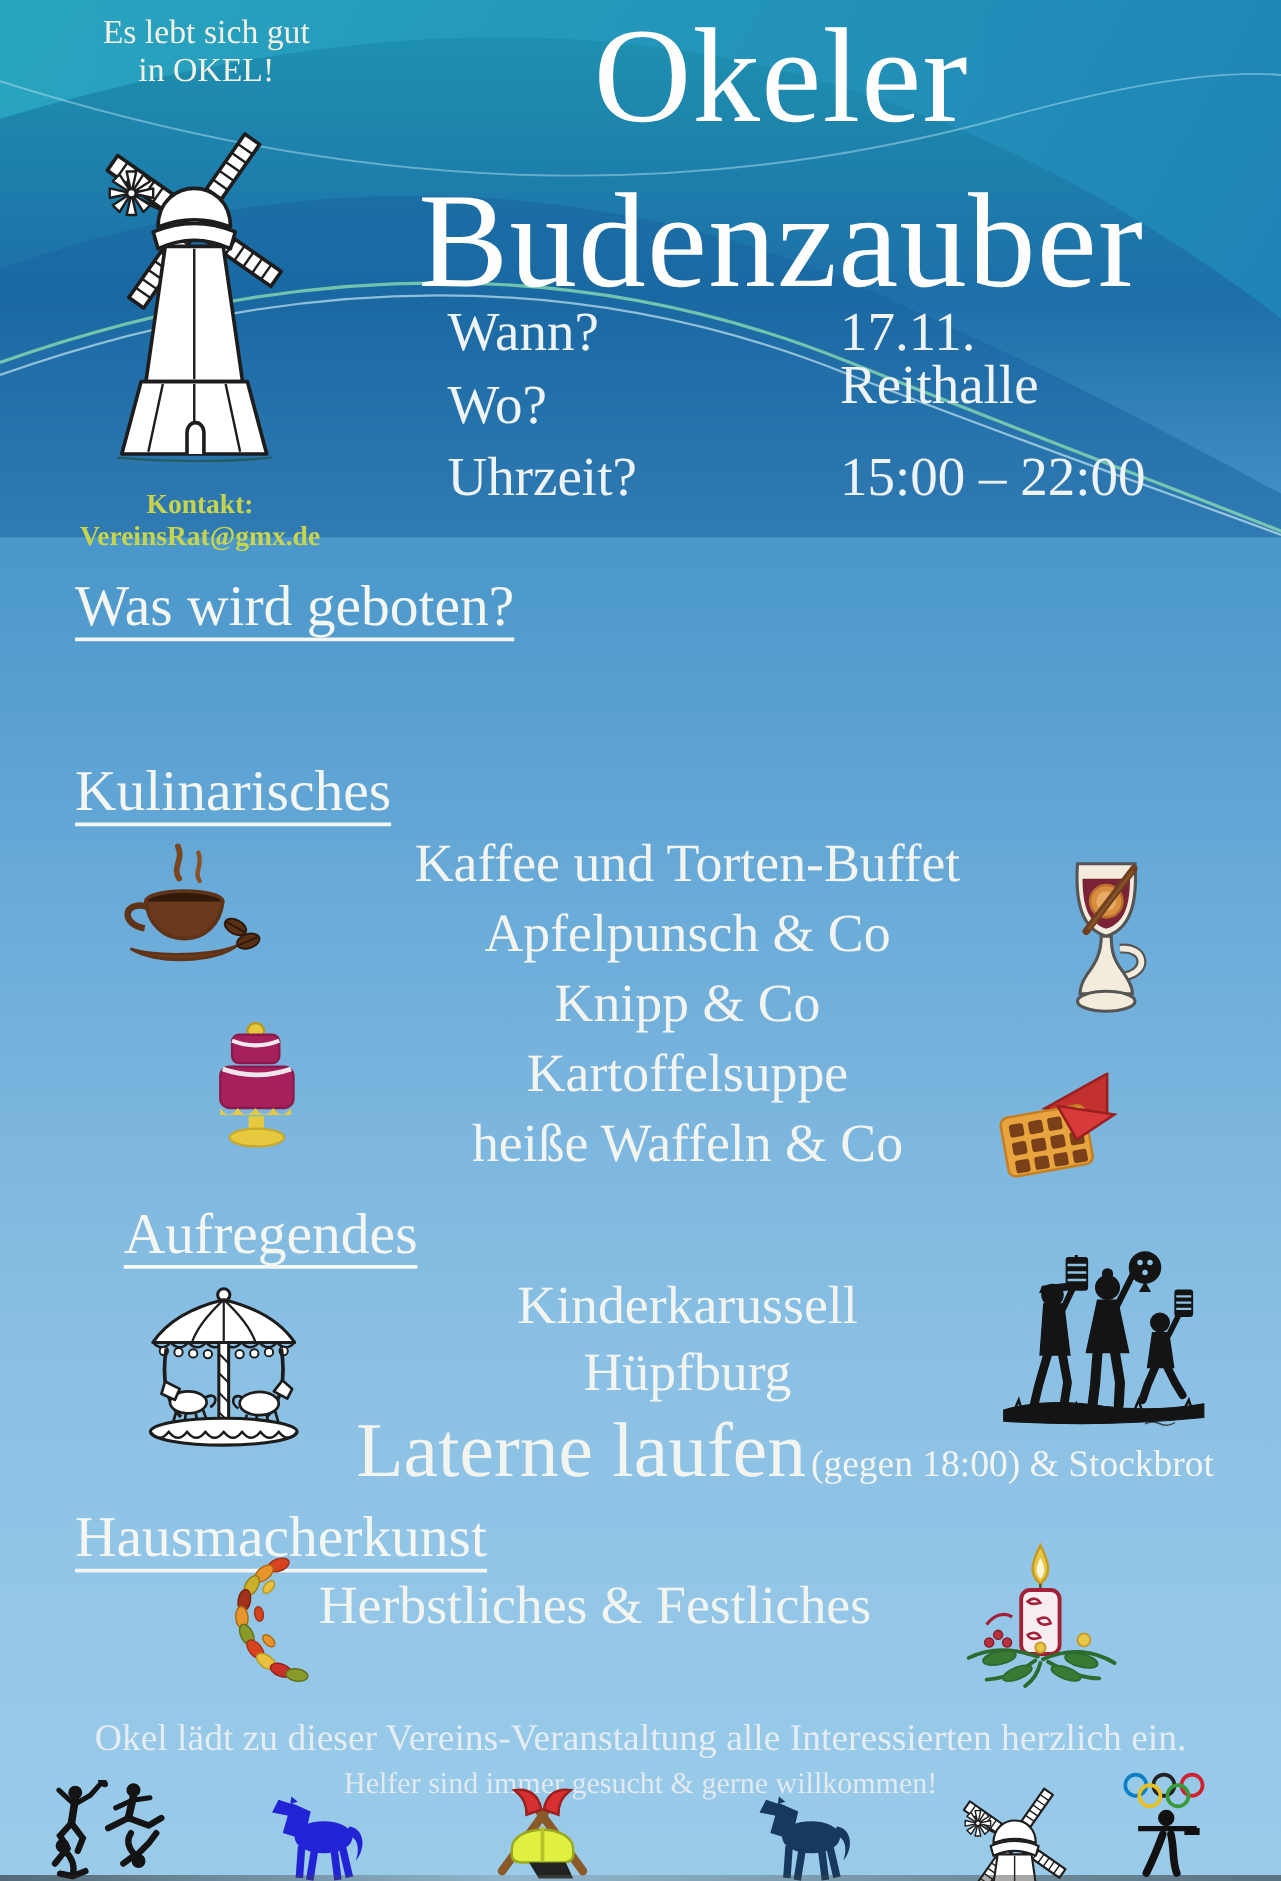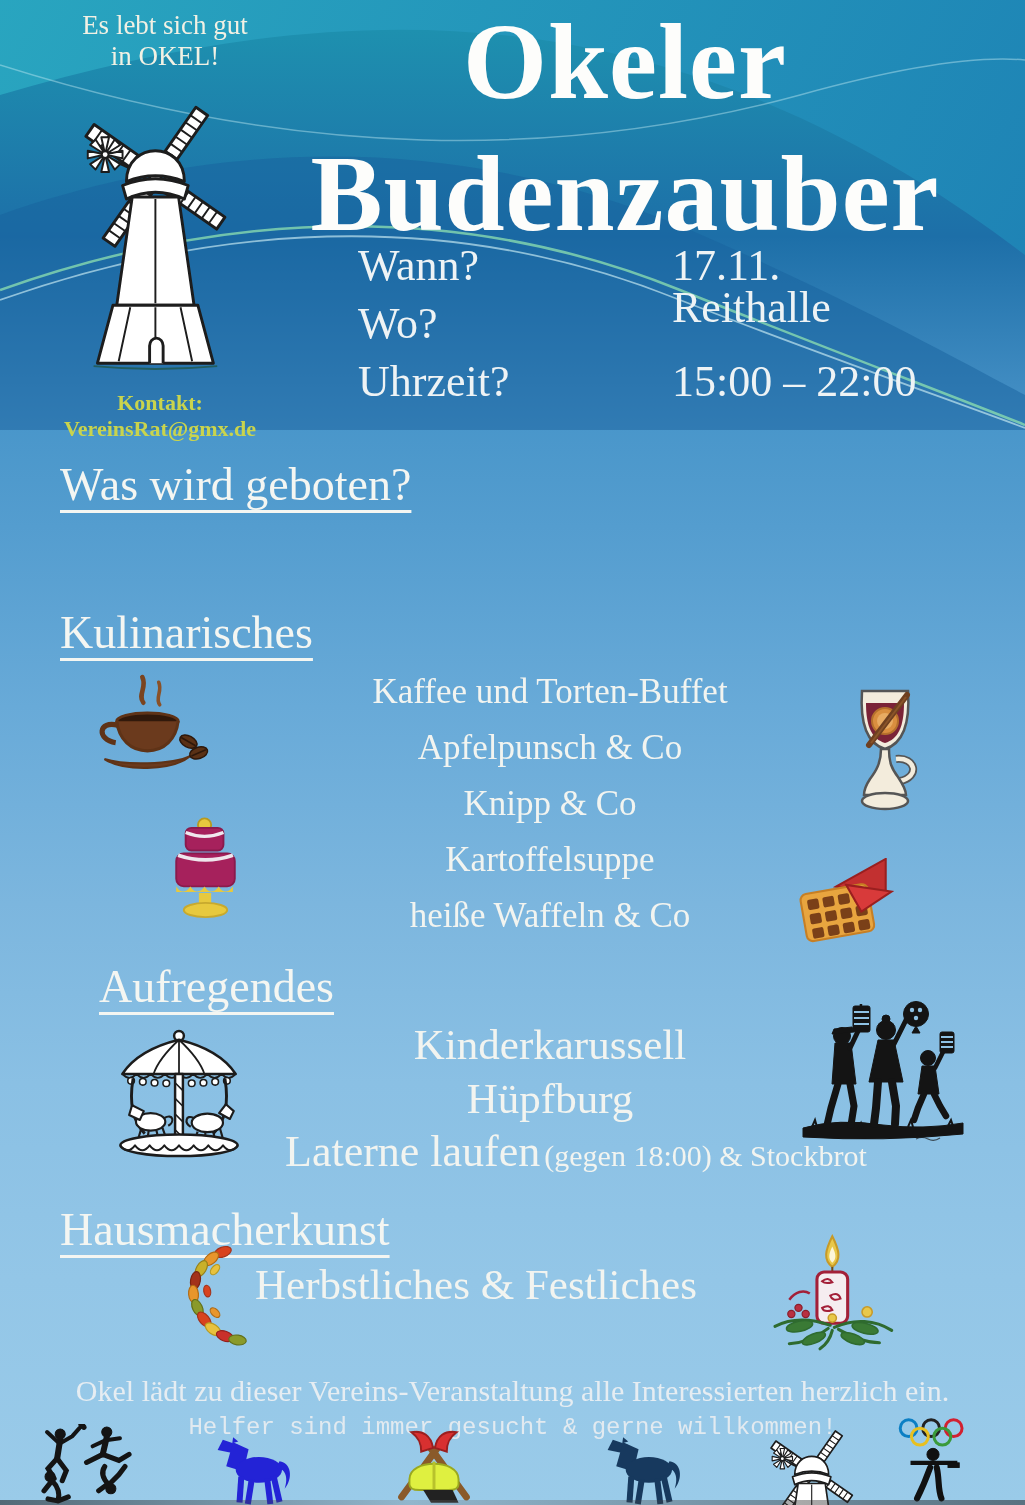--- a/index.html
+++ b/index.html
@@ -8,26 +8,26 @@
     position:relative;width:1025px;height:1505px;overflow:hidden;
     font-family:"Liberation Serif","DejaVu Serif",serif;
     background:linear-gradient(180deg,#1d6fa8 0%,#3585bd 15%,#4493c8 25%,#549dcf 35%,#68aad8 47%,#7cb6de 60%,#8ac0e4 72%,#93c6e7 85%,#9acbe9 100%);
     color:#f2f4f0;
   }
   .abs{position:absolute;}
   .center{text-align:center;}
   .nowrap{white-space:nowrap;}
   .tagline{font-size:27px;line-height:1.15;color:#f2f1e4;}
   .contact{font-size:22px;line-height:1.2;color:#c9d44d;font-weight:bold;}
-  .title{font-size:108px;line-height:1;font-weight:700;color:#fdfdfb;letter-spacing:1px;}
+  .title{font-size:108px;line-height:1;font-weight:400;color:#fdfdfb;letter-spacing:1px;}
   .qa{font-size:44px;color:#eef3f5;}
   .heading{font-size:46px;color:#f4f6f2;text-decoration:underline;text-decoration-thickness:2.5px;text-underline-offset:10px;}
   .line43{font-size:43px;color:#f2f4f0;}
-  .foodlist{font-size:35px;line-height:56px;color:#f2f4f0;}
-  .lantern-main{font-size:44px;}
+  .foodlist{font-size:43px;line-height:56px;color:#f2f4f0;}
+  .lantern-main{font-size:62px;}
   .lantern-note{font-size:30px;}
   .invite{font-size:30px;color:#e6edf2;}
   .helpers{font-size:24px;color:#e2eaf0;}
   .bottom-edge{position:absolute;left:0;bottom:0;width:100%;height:5px;
     background:linear-gradient(90deg,rgba(25,25,25,.55),rgba(120,120,120,.25) 40%,rgba(25,25,25,.5));}
   svg{display:block;}
 </style>
 </head>
 <body>
 
@@ -322,21 +322,21 @@
     <g fill="#b93040" stroke="#8a1f2c" stroke-width="1.2">
       <circle cx="22" cy="84" r="3.5"></circle>
         <circle cx="29" cy="78" r="3.5"></circle>
         <circle cx="36" cy="84" r="3.5"></circle>
     </g>
     <path d="M20,70 C26,62 34,60 40,64" stroke="#a32038" stroke-width="2.5" fill="none"></path>
     <circle cx="96" cy="82" r="5" fill="#e8c84a" stroke="#c79a28" stroke-width="1.5"></circle>
   </svg>
 
   <div class="abs invite center nowrap" style="left:0px;top:1374px;width:1025px;">Okel lädt zu dieser Vereins-Veranstaltung alle Interessierten herzlich ein.</div>
-  <div class="abs helpers center nowrap" style="left:0px;top:1414px;width:1025px;font-family:Liberation Mono, monospace;">Helfer sind immer gesucht &amp; gerne willkommen!</div>
+  <div class="abs helpers center nowrap" style="left:0px;top:1414px;width:1025px;">Helfer sind immer gesucht &amp; gerne willkommen!</div>
 
   <svg class="abs" style="left:22px;top:1424px" width="125" height="81" viewBox="0 0 120 80">
     <g fill="#141414" stroke="#141414" stroke-linecap="round">
       <circle cx="36" cy="10" r="5"></circle>
       <path d="M36,15 L33,34" stroke-width="6" fill="none"></path>
       <path d="M35,19 L23,8 M36,19 L48,12 L55,4" stroke-width="4" fill="none"></path>
       <ellipse cx="58" cy="2" rx="4" ry="2.5" transform="rotate(40,58,2)"></ellipse>
       <path d="M33,34 L24,44 L30,54 M33,34 L42,46 L38,56" stroke-width="5" fill="none"></path>
       <circle cx="82" cy="8" r="5"></circle>
       <path d="M82,13 L78,30" stroke-width="6" fill="none"></path>

